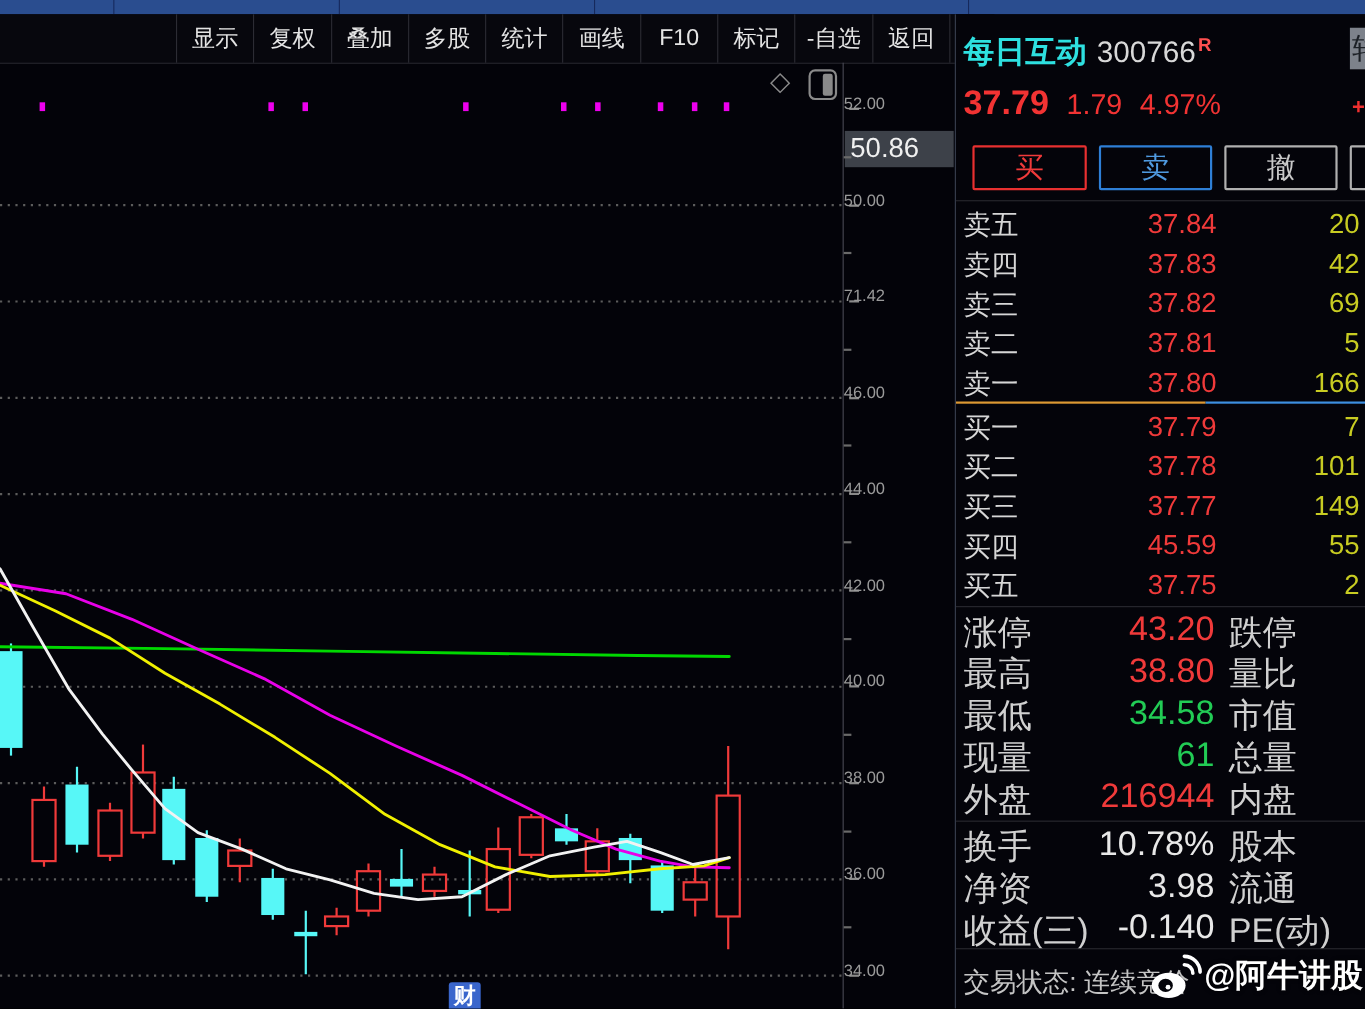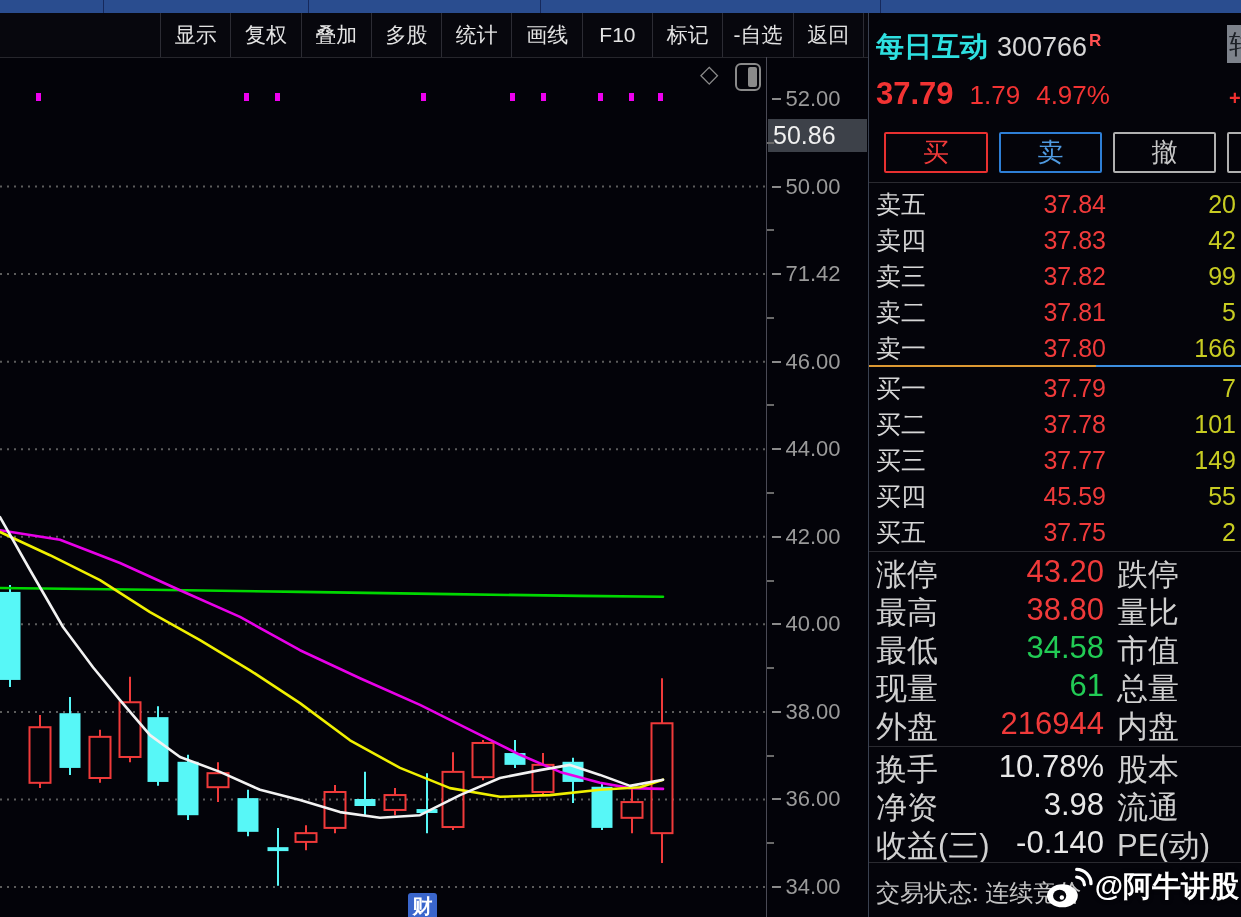--- a/index.html
+++ b/index.html
@@ -16,21 +16,21 @@
   
   #ksvg{position:absolute;left:0;top:0;z-index:1;}
   .diamond-ic{position:absolute;left:700px;top:60px;font-size:24px;color:#8a8a8a;z-index:2;}
   .layout-ic{position:absolute;left:735px;top:63px;width:22px;height:24px;border:2px solid #8a8a8a;border-radius:6px;z-index:2;}
   .layout-ic .half{position:absolute;left:11px;top:2px;right:2px;bottom:2px;background:#8a8a8a;border-radius:2px;}
   .lowlab{position:absolute;left:270px;top:874px;font-size:21px;color:#c8c8c8;z-index:2;margin-top:48px;}
   .cailogo{position:absolute;left:408px;top:893px;width:29px;height:27px;background:#3a66cc;border-radius:3px;
            color:#fff;font-size:20px;font-weight:bold;text-align:center;line-height:27px;z-index:2;}
   
   .yaxis{position:absolute;left:766px;top:57px;width:102px;height:860px;border-left:1px solid #4a4a55;z-index:2;}
-  .ymaj{position:absolute;left:0;width:92px;text-align:center;font-size:22px;color:#9a9a9a;}
+  .ymaj{position:absolute;left:0;width:92px;text-align:left;font-size:15px;color:#9a9a9a;}
   .ydash{position:absolute;left:5px;width:9px;height:2px;background:#8a8a8a;}
   .ytick{position:absolute;left:0;width:7px;height:2px;background:#6a6a6a;}
   .ybox{position:absolute;left:1px;top:62px;width:99px;height:33px;background:#3d4149;color:#f0f0f0;
         font-size:25px;line-height:33px;padding-left:5px;box-sizing:border-box;}
   
   .qpanel{position:absolute;left:868px;top:13px;width:373px;height:904px;background:#04040a;
           border-left:1px solid #3a4150;box-sizing:border-box;overflow:hidden;z-index:3;}
   .hline{position:absolute;left:0;width:373px;height:1px;background:#2a2a30;}
   .srow1{position:absolute;left:7px;top:15px;white-space:nowrap;}
   .sname{font-size:28px;color:#2ee0e0;font-weight:600;}
@@ -284,21 +284,21 @@
           <span class="obv">20</span>
         </div>
         <div class="obrow">
           <span class="obl">卖四</span>
           <span class="obp">37.83</span>
           <span class="obv">42</span>
         </div>
         <div class="obrow">
           <span class="obl">卖三</span>
           <span class="obp">37.82</span>
-          <span class="obv">99</span>
+          <span class="obv">69</span>
         </div>
         <div class="obrow">
           <span class="obl">卖二</span>
           <span class="obp">37.81</span>
           <span class="obv">5</span>
         </div>
         <div class="obrow">
           <span class="obl">卖一</span>
           <span class="obp">37.80</span>
           <span class="obv">166</span>

